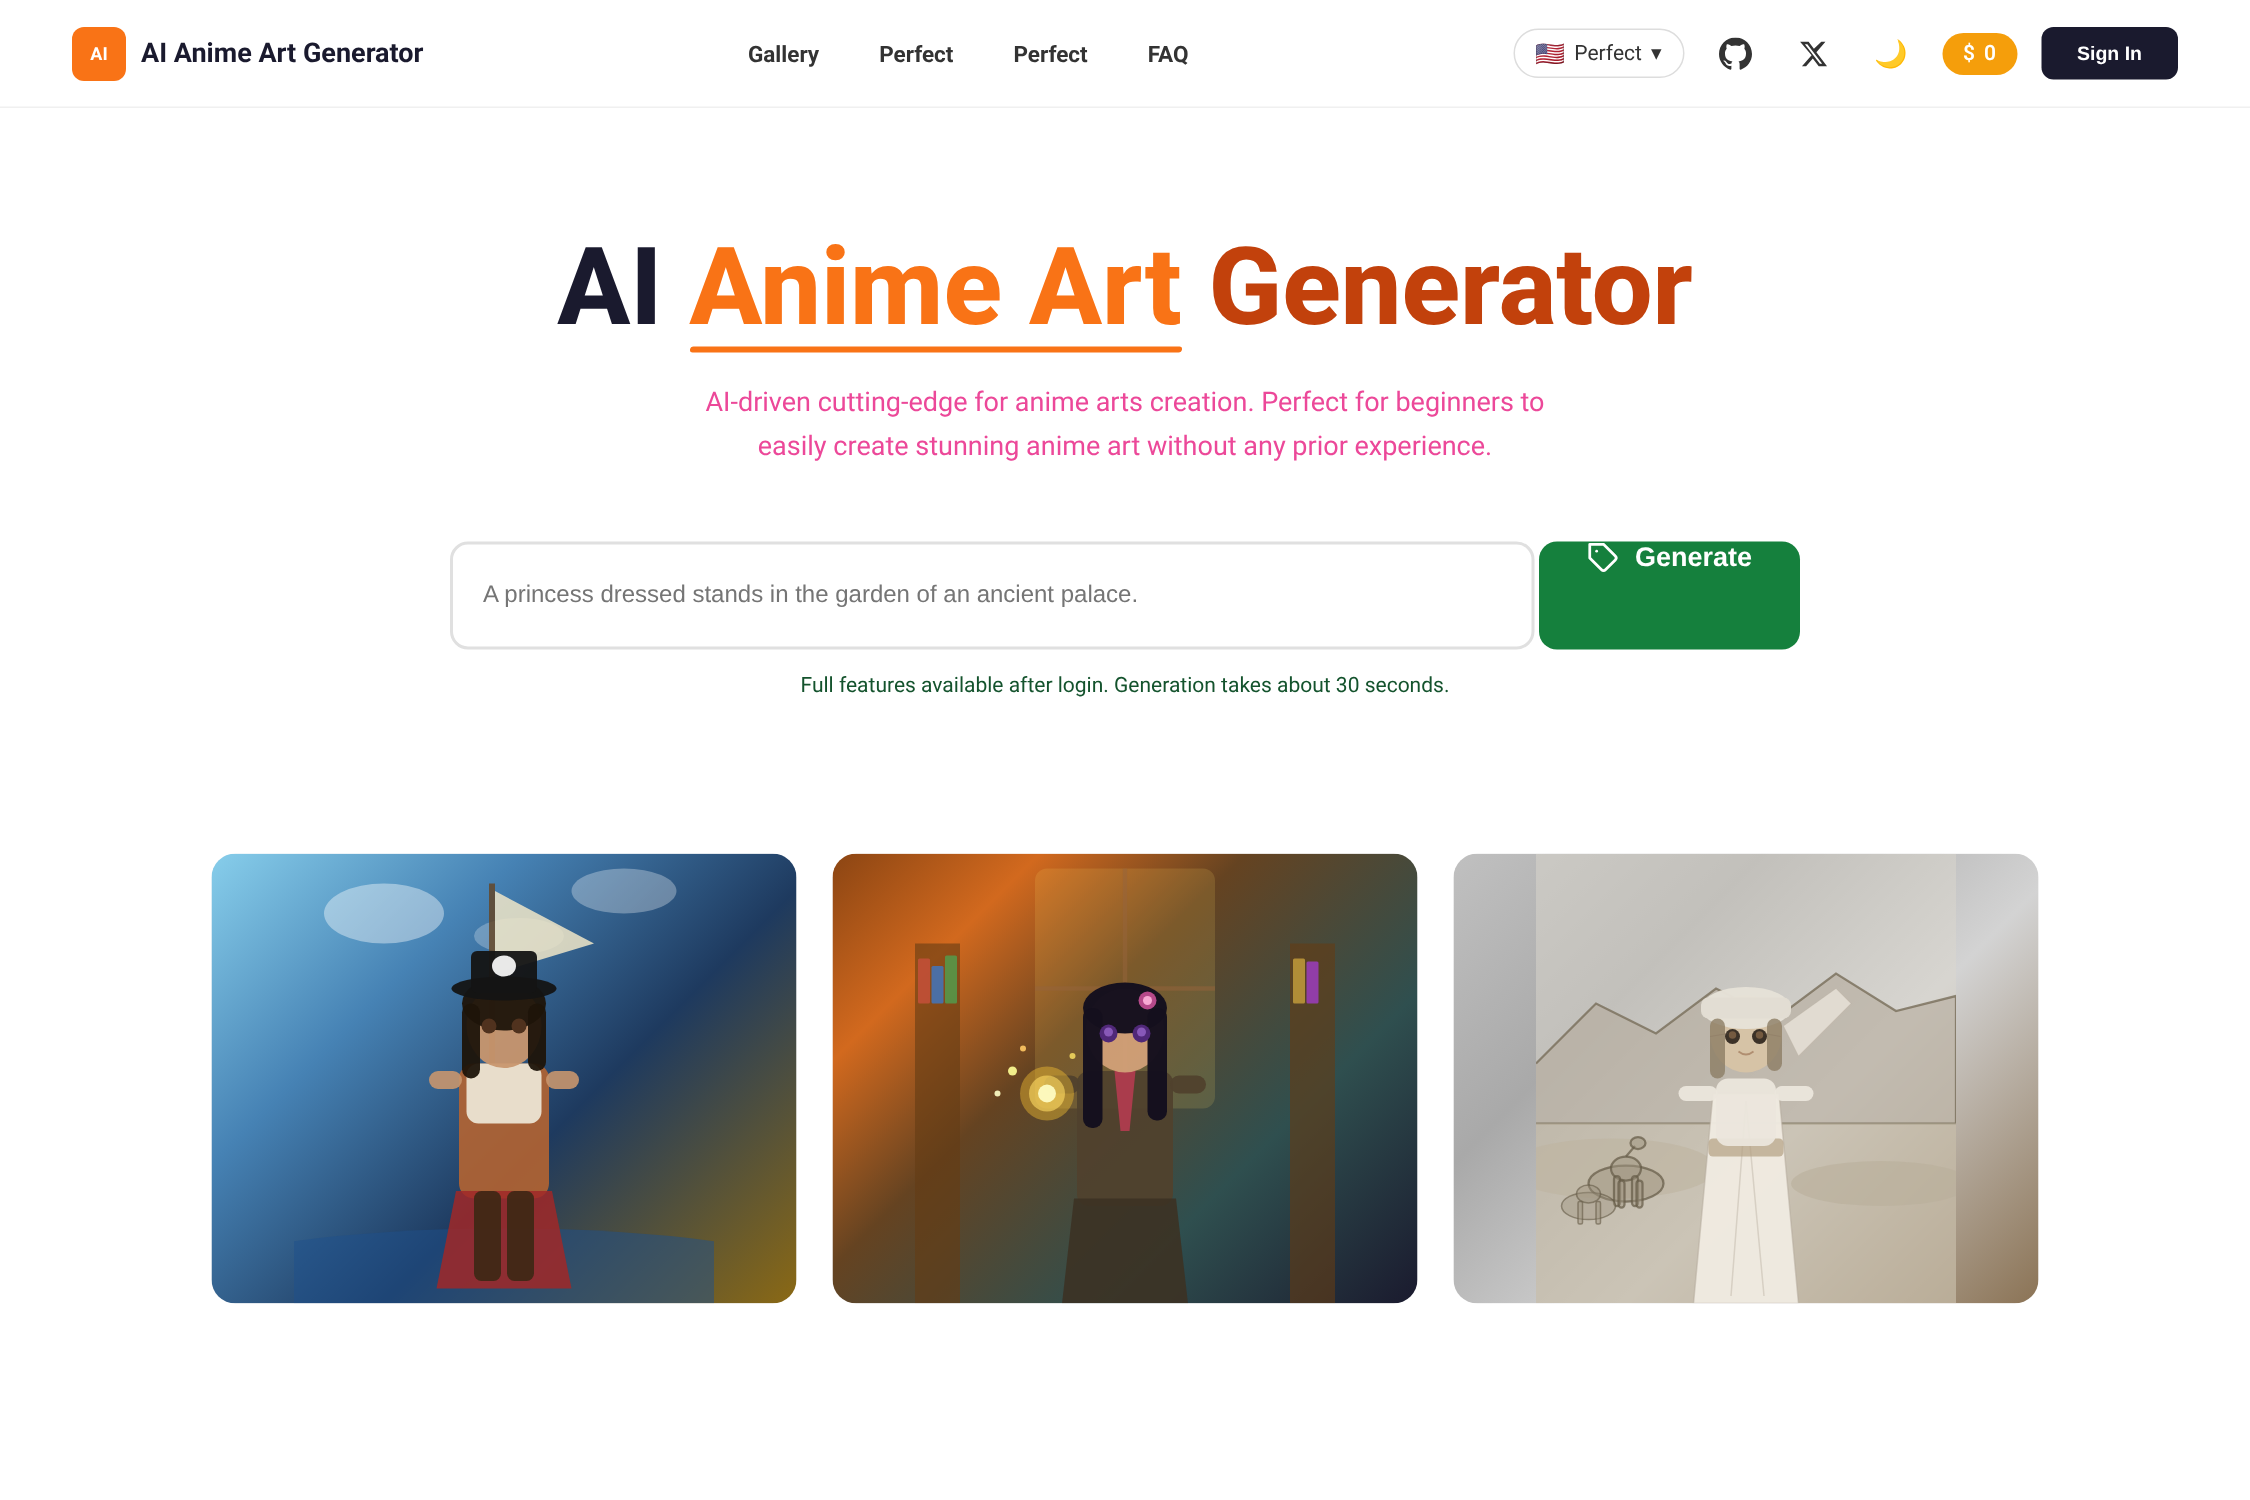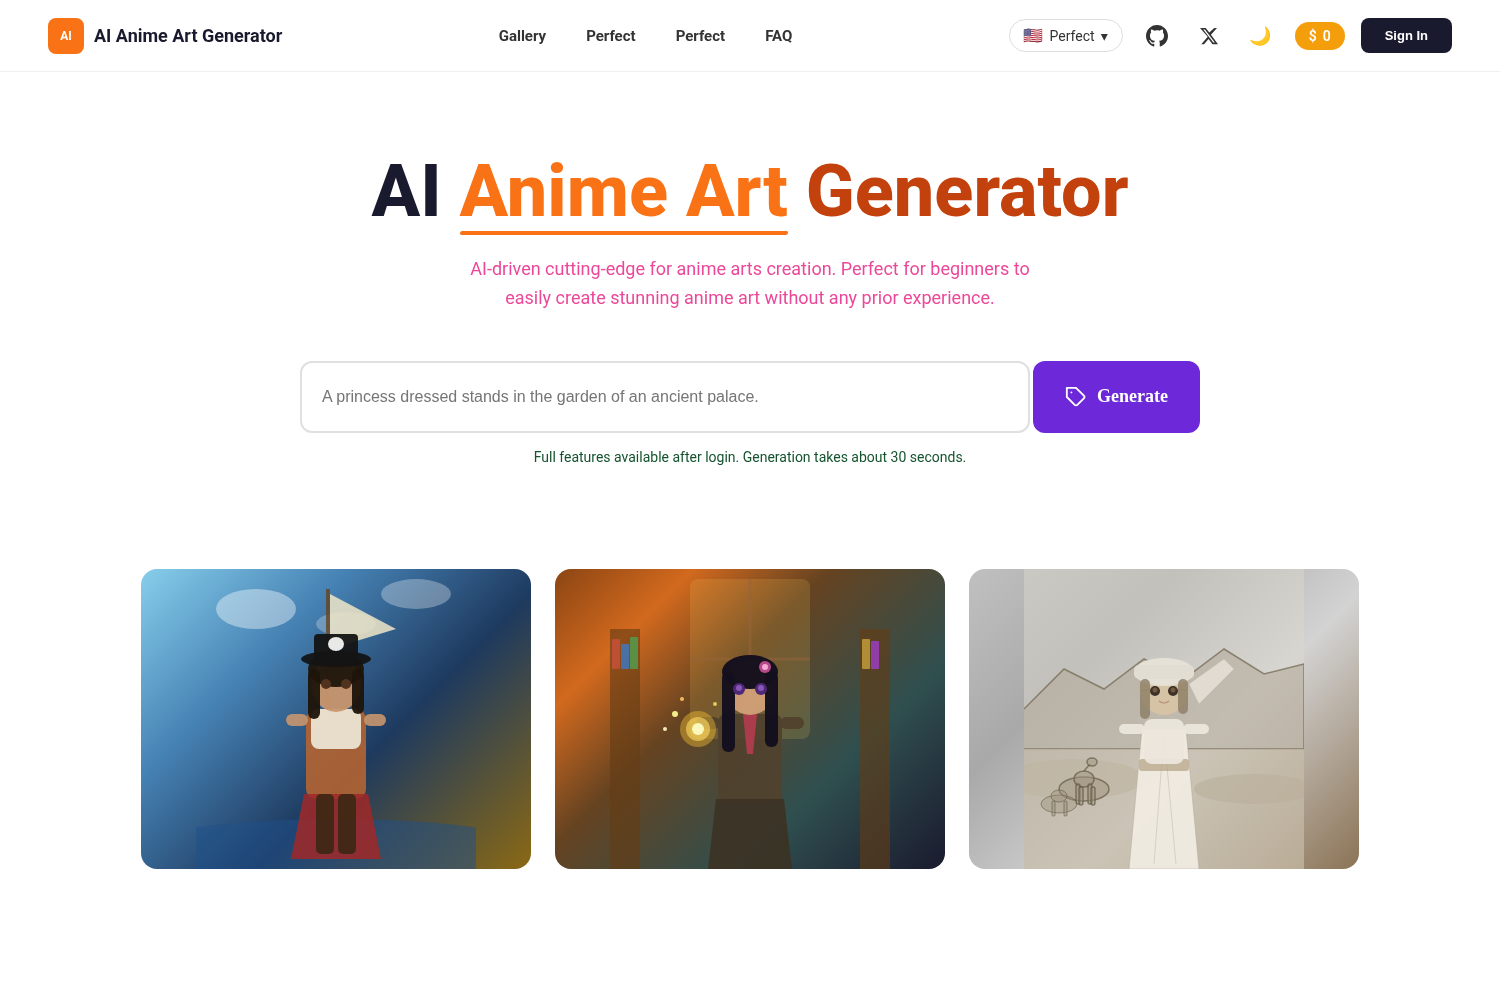--- a/index.html
+++ b/index.html
@@ -164,33 +164,32 @@
       border: 2px solid #e0e0e0;
       border-radius: 12px;
       padding: 0 20px;
       font-size: 16px;
       color: #999;
       outline: none;
       background: #fff;
     }
     .generate-btn {
       height: 72px;
-      background: #6d28d9;
+      background: #15803d;
       color: white;
       border: none;
       border-radius: 12px;
       padding: 0 32px;
       font-size: 18px;
       font-weight: 700;
       cursor: pointer;
       display: flex;
-      align-items: center;
+      align-items: flex-start;
       gap: 10px;
       white-space: nowrap;
-      font-family: Liberation Serif, serif;
     }
     .generate-icon {
       font-size: 20px;
     }
     .login-note {
       font-size: 14px;
       color: #14532d;
       text-align: center;
       margin-bottom: 44px;
     }

